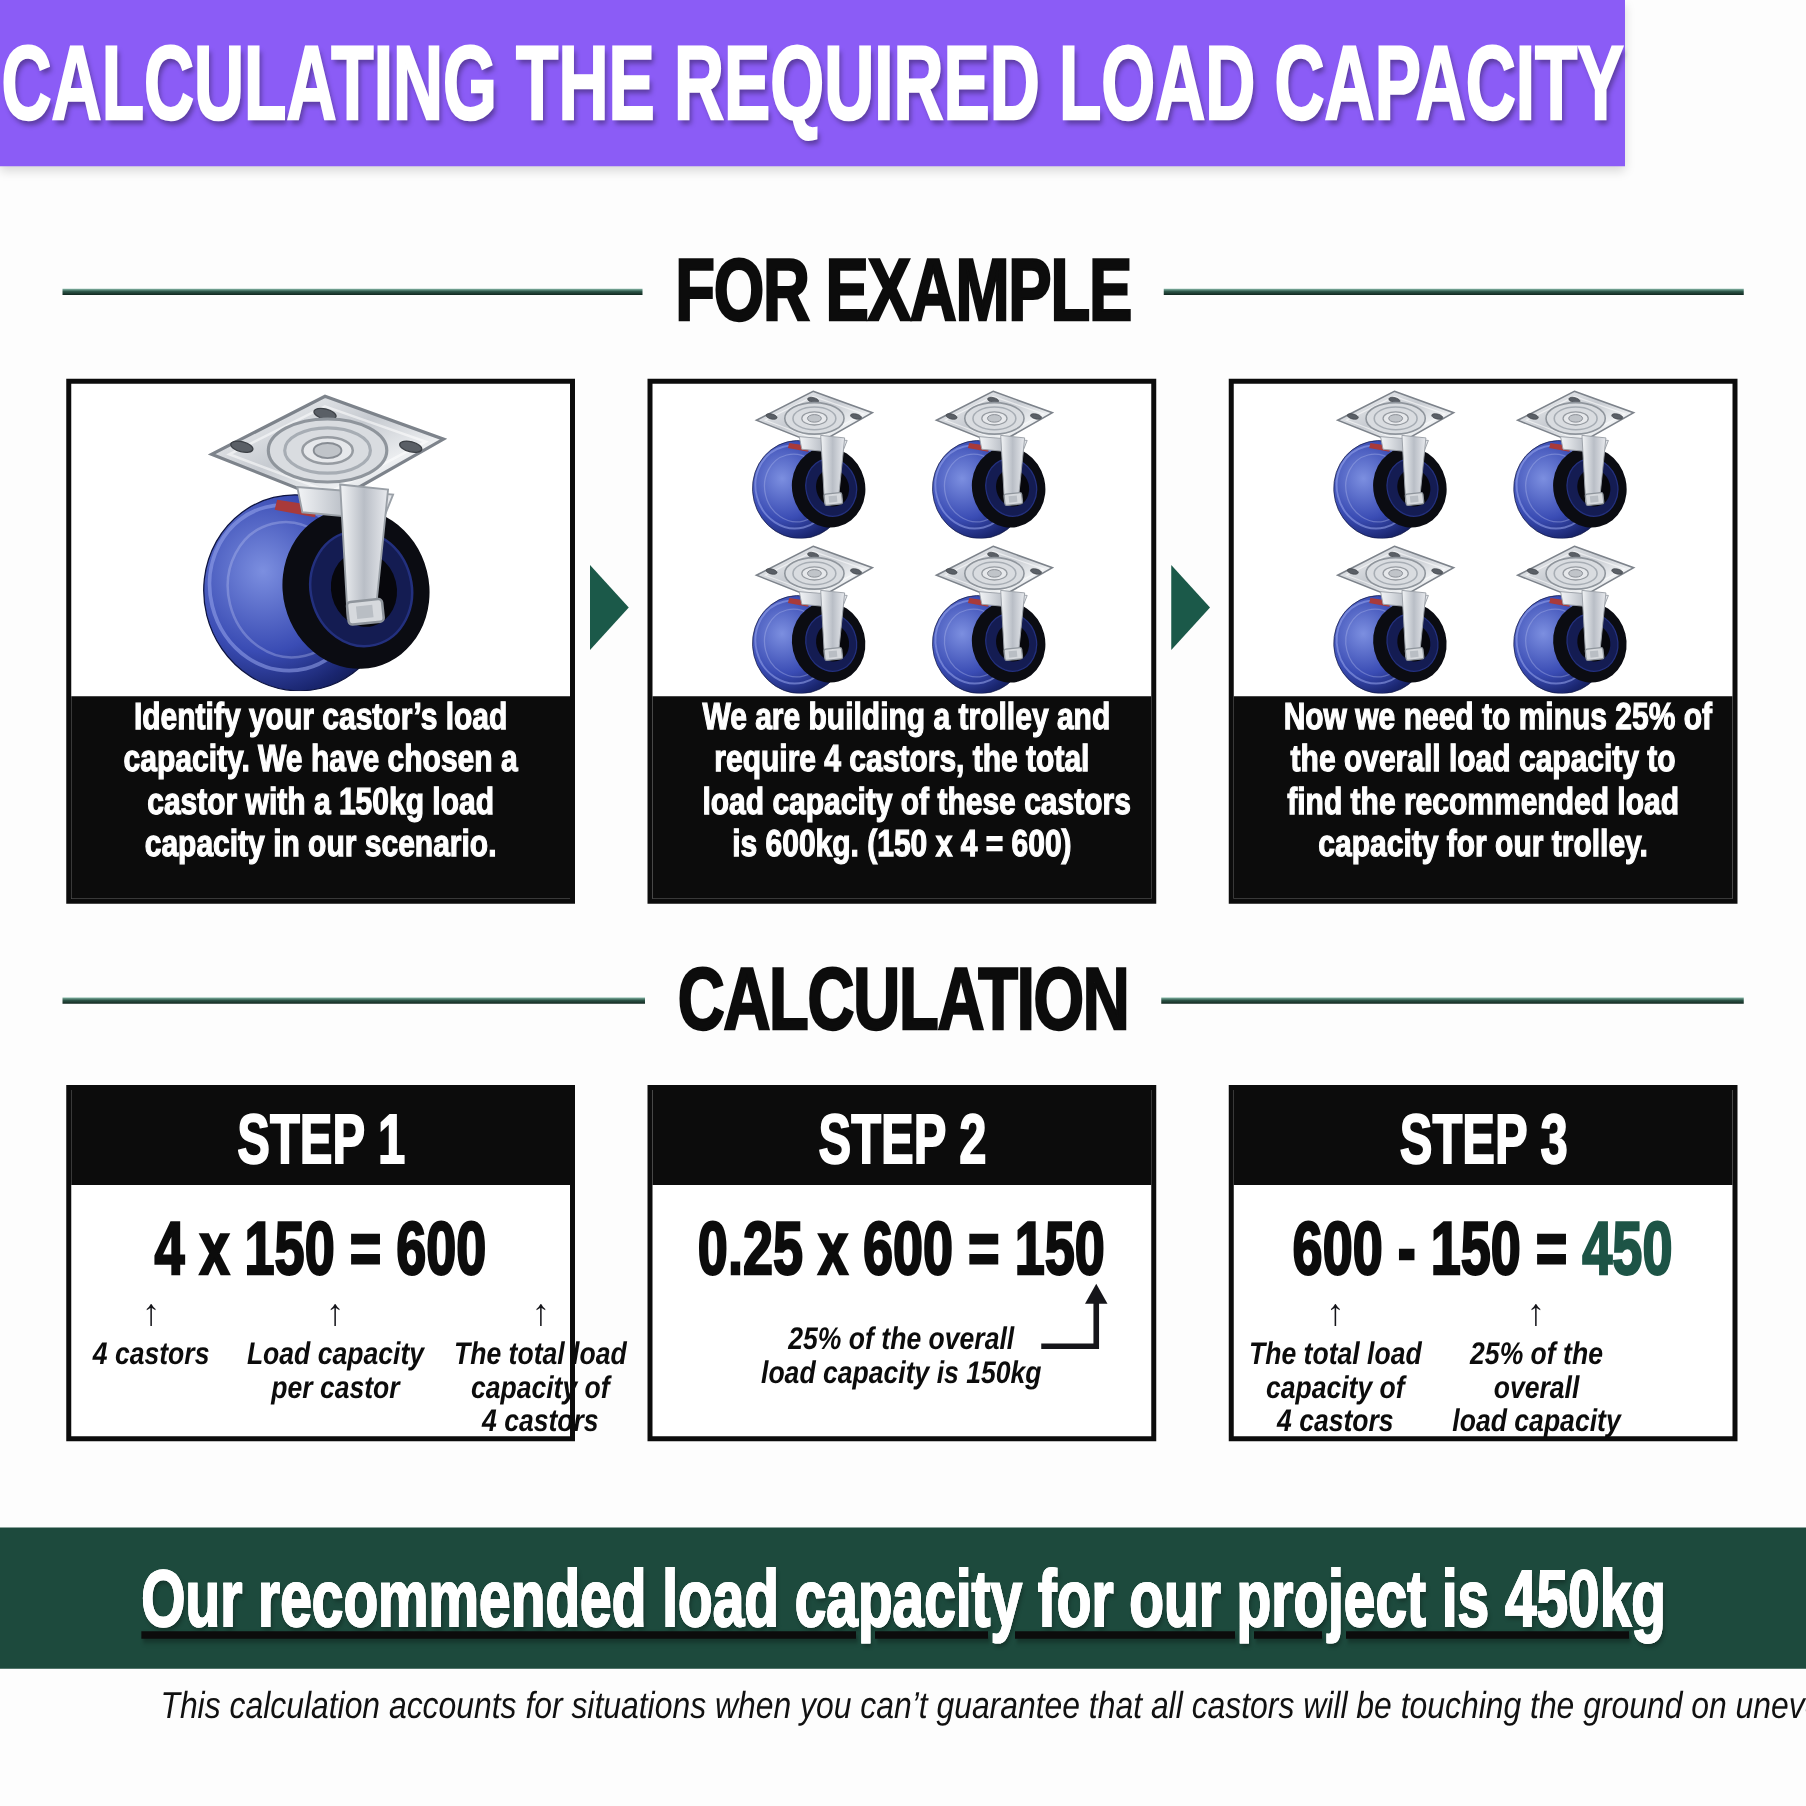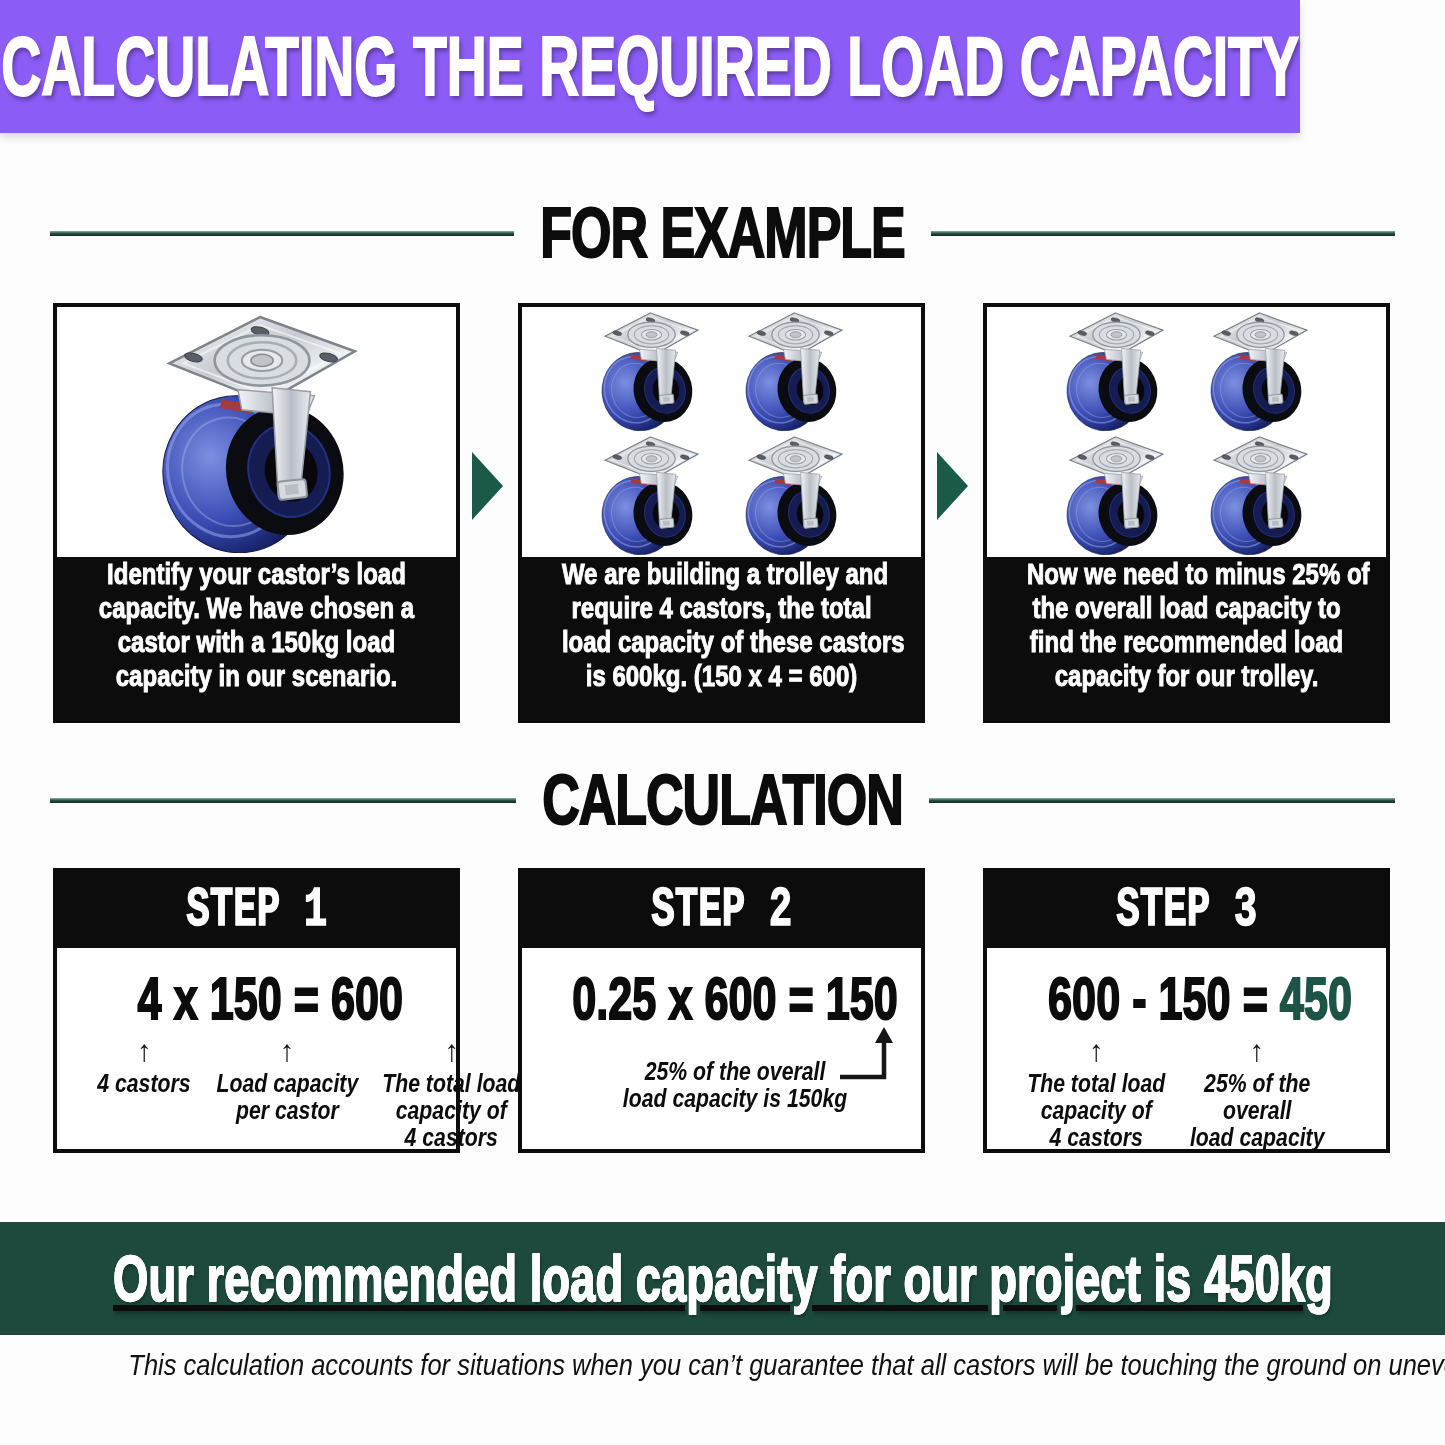--- a/index.html
+++ b/index.html
@@ -78,28 +78,28 @@
 
   
   .steps { position:absolute; top:868px; left:53px; width:1337px; height:285px;
     display:flex; justify-content:space-between; }
   .step {
     width:407px; height:285px; background:#ffffff;
     border:4px solid #0c0c0c; display:flex; flex-direction:column;
   }
   .step .head {
     height:76px; flex:none; background:#0c0c0c; color:#ffffff;
-    display:flex; align-items:center; justify-content:center;font-family:Liberation Mono, monospace;
+    display:flex; align-items:center; justify-content:center;
   }
   .step .head .txt {
     font-weight:bold; font-size:56px; white-space:nowrap;
     transform:scaleX(.7); transform-origin:center;
     -webkit-text-stroke:1.5px #ffffff;
   }
-  .step .body { flex:1; position:relative; display:flex; flex-direction:column; align-items:center;padding-left:28px; }
+  .step .body { flex:1; position:relative; display:flex; flex-direction:column; align-items:center; }
   .equation {
     margin-top:16px; font-weight:bold; font-size:60px; line-height:70px;
     white-space:nowrap; transform:scaleX(.72); transform-origin:center;
     -webkit-text-stroke:2px currentColor; color:#0c0c0c;
   }
   .equation .hl { color:#1d5446; -webkit-text-stroke:2px #1d5446; }
 
   .ann-row { width:100%; display:flex; margin-top:2px; }
   .ann-col { display:flex; flex-direction:column; align-items:center; }
   .s1 .c1 { flex:0 0 32%; } .s1 .c2 { flex:0 0 30%; } .s1 .c3 { flex:0 0 38%; }

